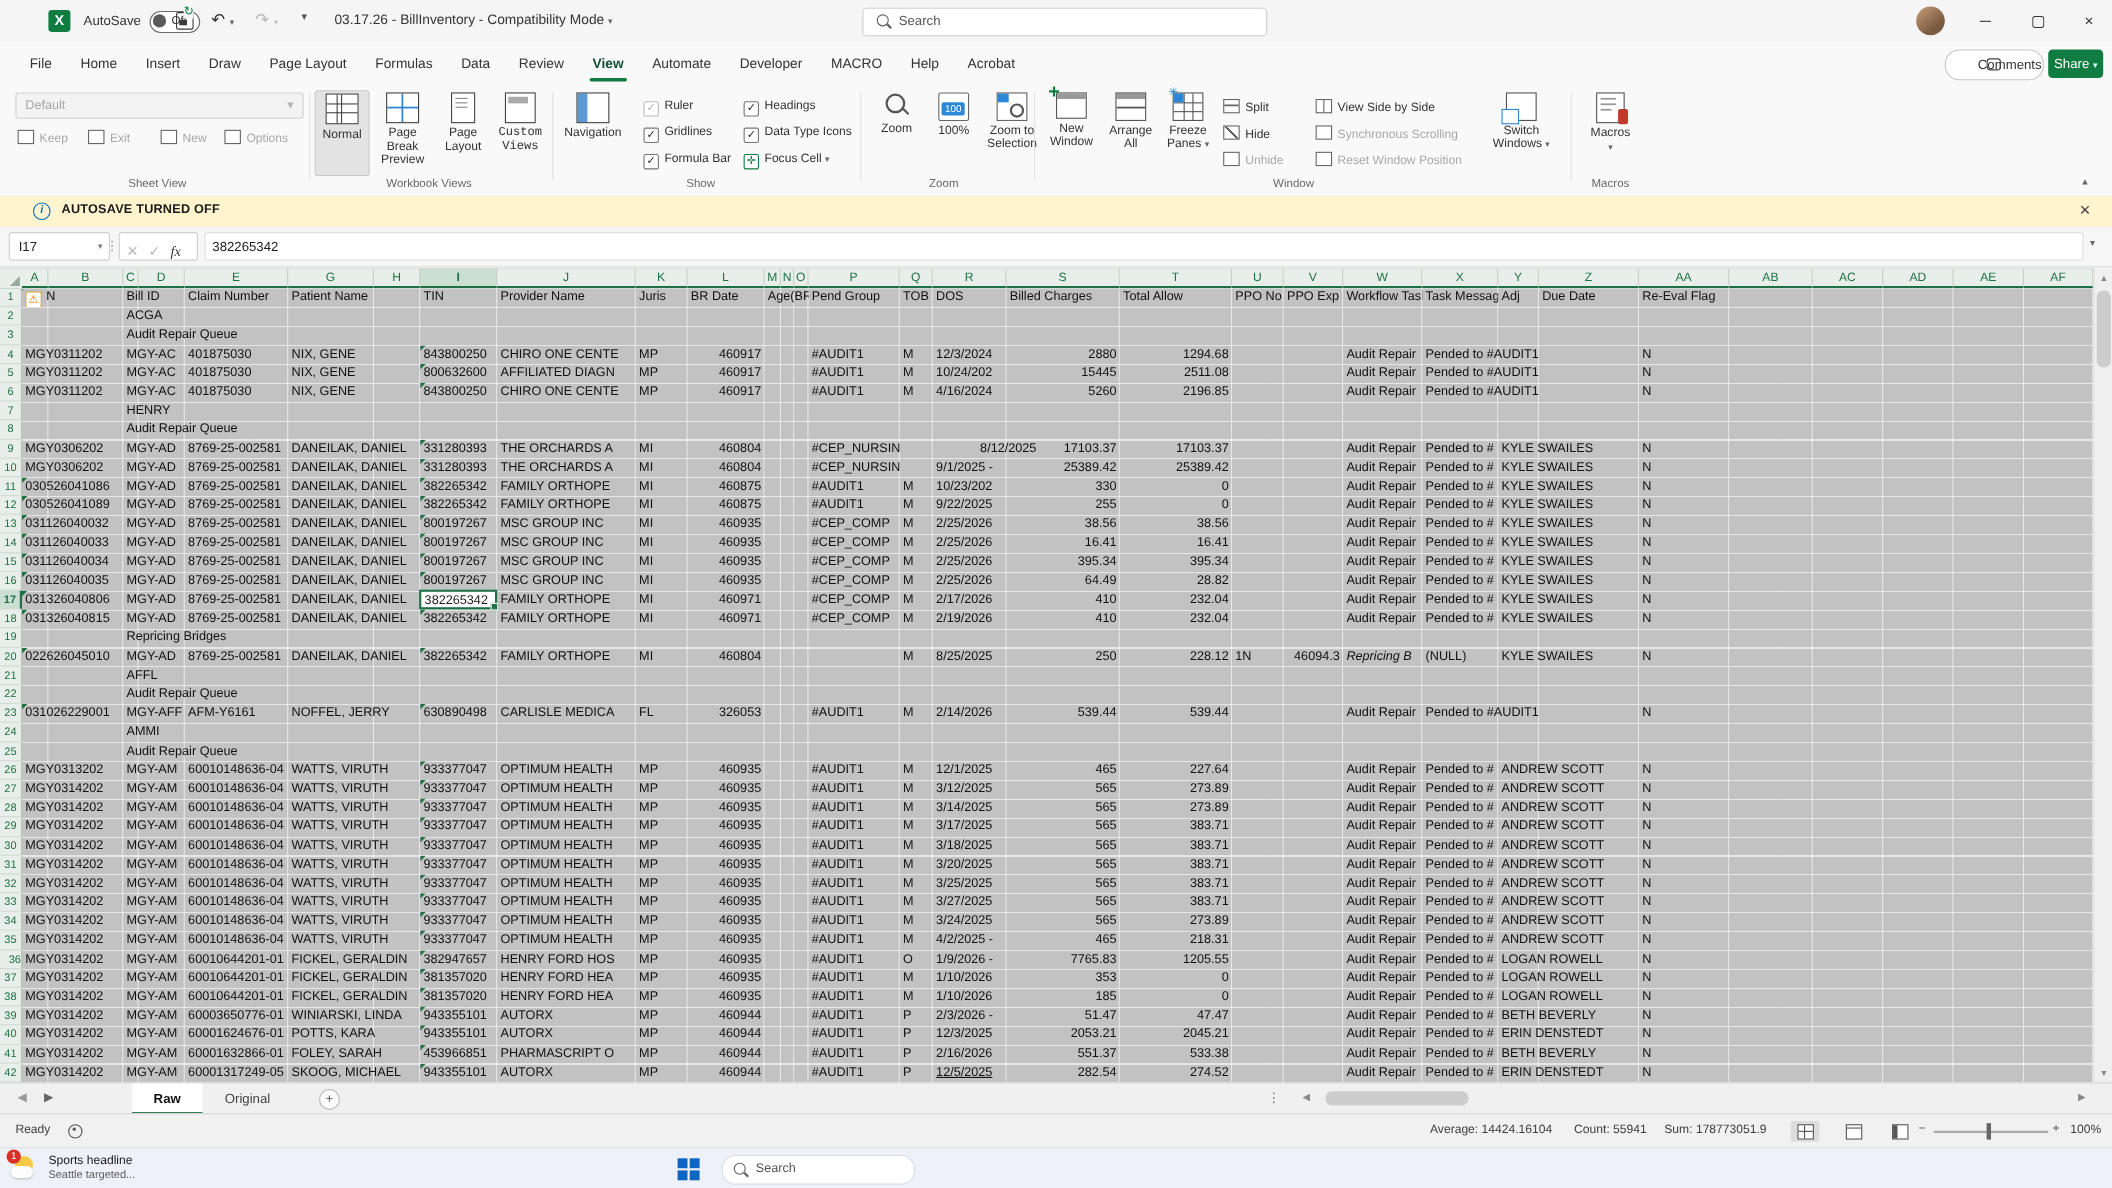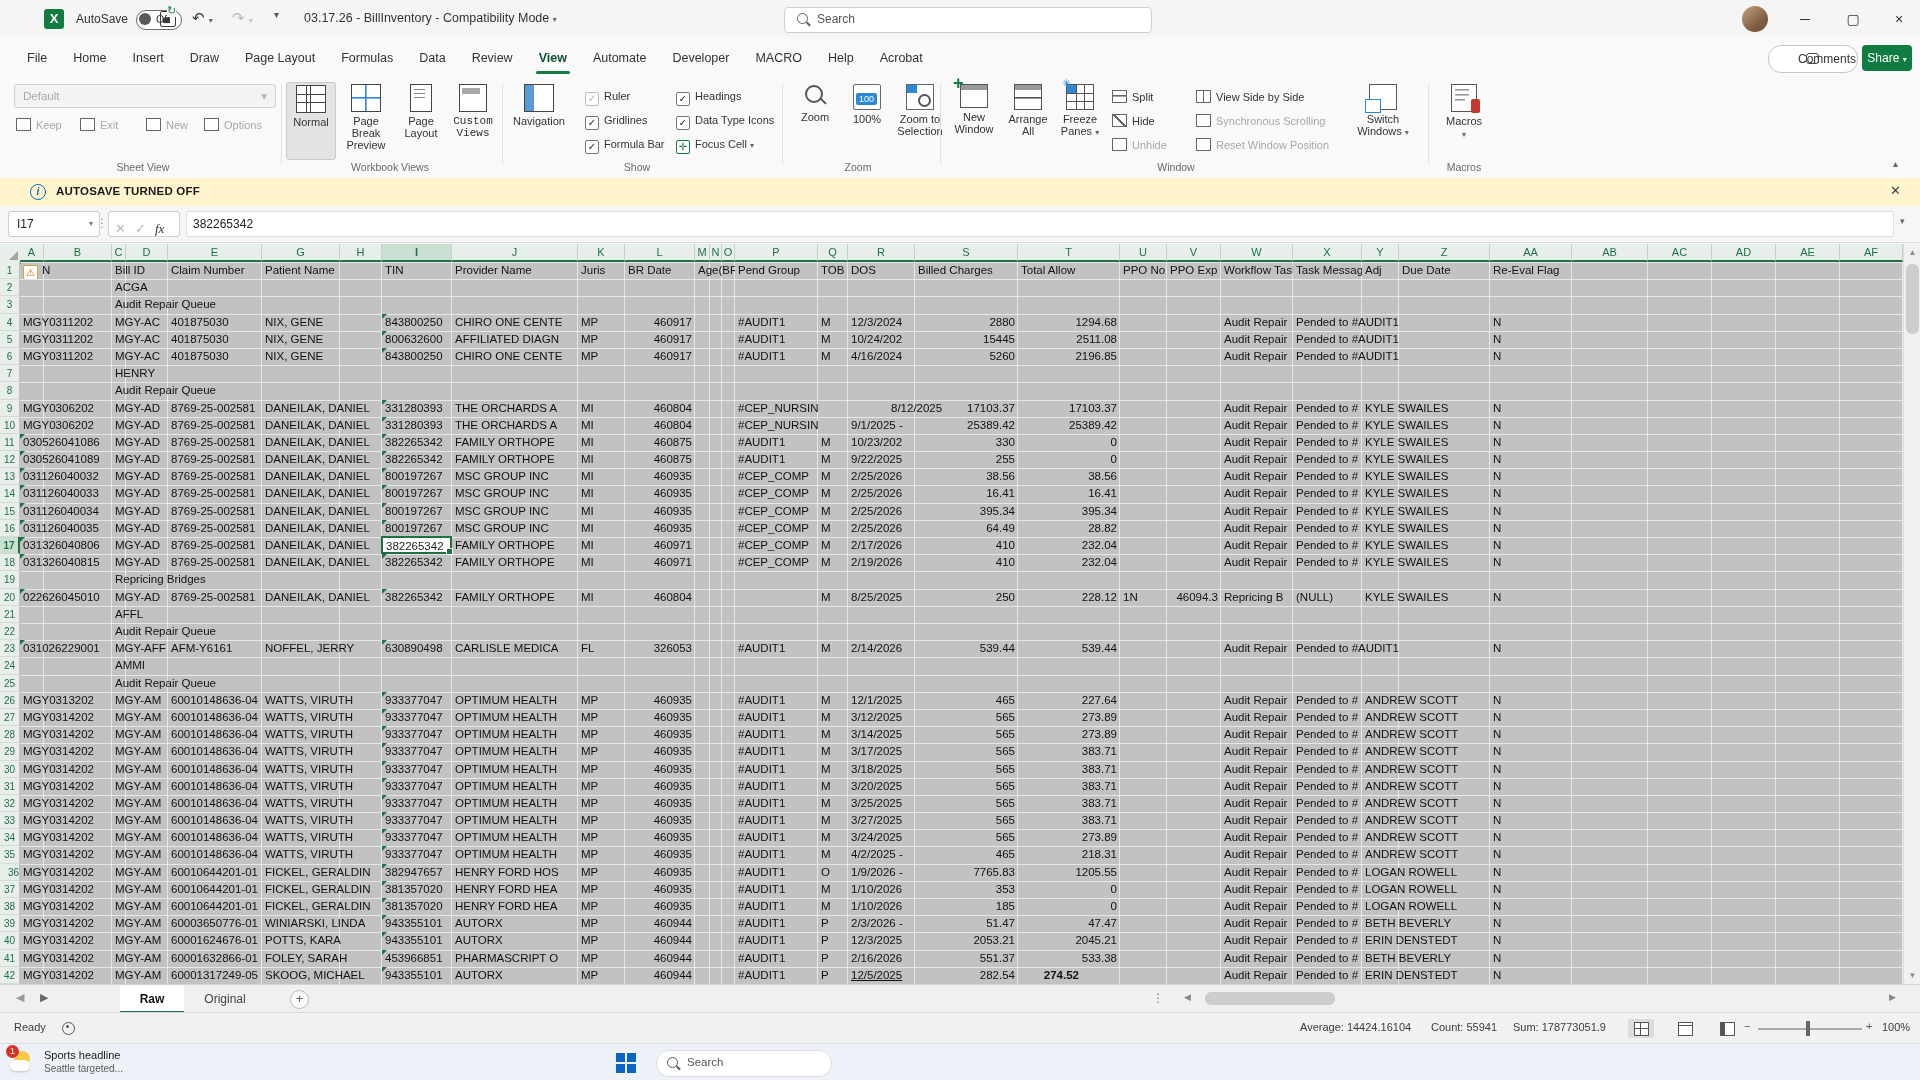--- a/index.html
+++ b/index.html
@@ -667,21 +667,21 @@
       <div class="cl" style="left: 382px; top: 344.61px; width: 70px;">382265342<span class="ctri"></span></div>
       <div class="cl" style="left: 452px; top: 344.61px; width: 126px;">FAMILY ORTHOPE</div>
       <div class="cl" style="left: 578px; top: 344.61px; width: 47px;">MI</div>
       <div class="cl r" style="left: 625px; top: 344.61px; width: 70px;">460804</div>
       <div class="cl" style="left: 818px; top: 344.61px; width: 30px;">M</div>
       <div class="cl" style="left: 848px; top: 344.61px; width: 67px;">8/25/2025</div>
       <div class="cl r" style="left: 915px; top: 344.61px; width: 103px;">250</div>
       <div class="cl r" style="left: 1018px; top: 344.61px; width: 102px;">228.12</div>
       <div class="cl" style="left: 1120px; top: 344.61px; width: 47px;">1N</div>
       <div class="cl r" style="left: 1167px; top: 344.61px; width: 54px;">46094.3</div>
-      <div class="cl" style="left: 1221px; top: 344.61px; width: 72px;">Repricing B</div>
+      <div class="cl" style="left: 1221px; top: 344.61px; width: 72px; font-style: italic;">Repricing B</div>
       <div class="cl" style="left: 1293px; top: 344.61px; width: 69px;">(NULL)</div>
       <div class="cl" style="left: 1362px; top: 344.61px; width: 128px;">KYLE SWAILES</div>
       <div class="cl" style="left: 1490px; top: 344.61px; width: 82px;">N</div>
       <div class="cl" style="left: 112px; top: 361.8px; width: 56px;">AFFL</div>
       <div class="cl" style="left: 112px; top: 378.99px; width: 270px;">Audit Repair Queue</div>
       <div class="cl" style="left: 20px; top: 396.18px; width: 92px;">031026229001<span class="ctri"></span></div>
       <div class="cl" style="left: 112px; top: 396.18px; width: 56px;">MGY-AFF</div>
       <div class="cl" style="left: 168px; top: 396.18px; width: 94px;">AFM-Y6161</div>
       <div class="cl" style="left: 262px; top: 396.18px; width: 120px;">NOFFEL, JERRY</div>
       <div class="cl" style="left: 382px; top: 396.18px; width: 70px;">630890498<span class="ctri"></span></div>
@@ -975,21 +975,21 @@
       <div class="cl" style="left: 168px; top: 722.79px; width: 94px;">60001317249-05</div>
       <div class="cl" style="left: 262px; top: 722.79px; width: 120px;">SKOOG, MICHAEL</div>
       <div class="cl" style="left: 382px; top: 722.79px; width: 70px;">943355101<span class="ctri"></span></div>
       <div class="cl" style="left: 452px; top: 722.79px; width: 126px;">AUTORX</div>
       <div class="cl" style="left: 578px; top: 722.79px; width: 47px;">MP</div>
       <div class="cl r" style="left: 625px; top: 722.79px; width: 70px;">460944</div>
       <div class="cl" style="left: 735px; top: 722.79px; width: 83px;">#AUDIT1</div>
       <div class="cl" style="left: 818px; top: 722.79px; width: 30px;">P</div>
       <div class="cl" style="left: 848px; top: 722.79px; width: 67px; text-decoration: underline;">12/5/2025</div>
       <div class="cl r" style="left: 915px; top: 722.79px; width: 103px;">282.54</div>
-      <div class="cl r" style="left: 980px; top: 722.79px; width: 102px; font-weight: bold;">274.52</div>
+      <div class="cl r" style="left: 1018px; top: 722.79px; width: 102px;">274.52</div>
       <div class="cl" style="left: 1221px; top: 722.79px; width: 72px;">Audit Repair</div>
       <div class="cl" style="left: 1293px; top: 722.79px; width: 69px;">Pended to #</div>
       <div class="cl" style="left: 1362px; top: 722.79px; width: 128px;">ERIN DENSTEDT</div>
       <div class="cl" style="left: 1490px; top: 722.79px; width: 82px;">N</div>
     </div>
 
   <div class="vscroll">
     <div class="varrow" style="top:0;">▲</div>
     <div class="vthumb"></div>
     <div class="varrow" style="bottom:0;">▼</div>

